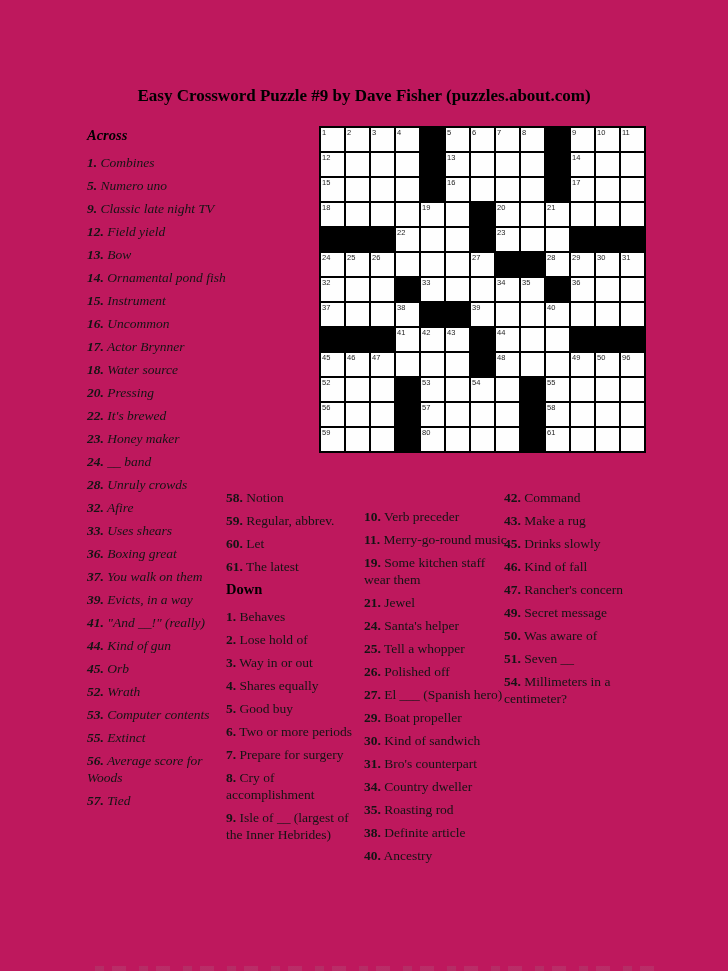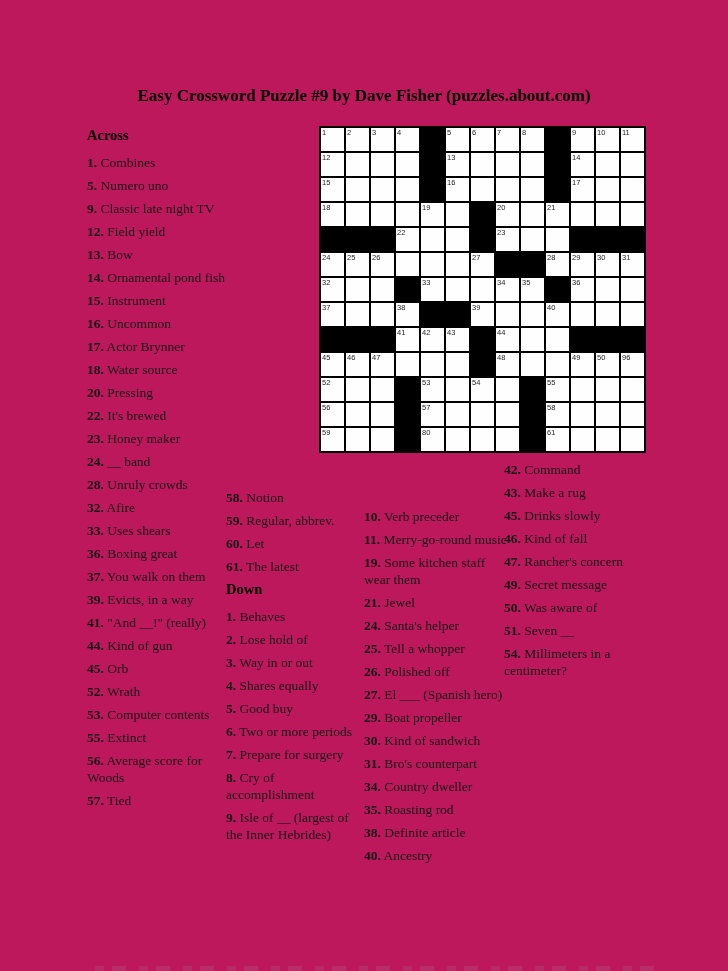--- a/index.html
+++ b/index.html
@@ -18,24 +18,24 @@
     gap:2px;padding:2px;background:#000;
   }
   .cell{background:#fefefe;position:relative;}
   .cell.black{background:#000;}
   .num{
     position:absolute;top:0;left:1px;
     font-family:"Liberation Sans",sans-serif;font-size:7.5px;line-height:9px;color:#1d1d1d;
   }
   
   .clue-col{position:absolute;}
-  .col1{left:87px;top:127px;width:142px;}
+  .col1{left:87px;top:127px;width:142px;font-style:italic;}
   .col2{left:226px;top:489px;width:138px;}
   .col3{left:364px;top:508px;width:146px;}
-  .col4{left:504px;top:461px;width:154px;}
+  .col4{left:504px;top:489px;width:154px;}
   .clue{font-size:13.5px;line-height:17px;margin:0 0 6px 0;}
   .clue .cn{font-weight:bold;}
   .clue-header{font-size:14.5px;font-weight:bold;line-height:17px;margin:0 0 10px 0;color:#000;}
   .clue + .clue-header{}
   
   .cutoff{
     position:absolute;left:95px;bottom:0;width:560px;height:5px;opacity:.5;
     background:repeating-linear-gradient(90deg,
       rgba(140,140,140,.35) 0 9px, rgba(255,255,255,0) 9px 17px,
       rgba(160,160,160,.3) 17px 31px, rgba(255,255,255,0) 31px 44px);

